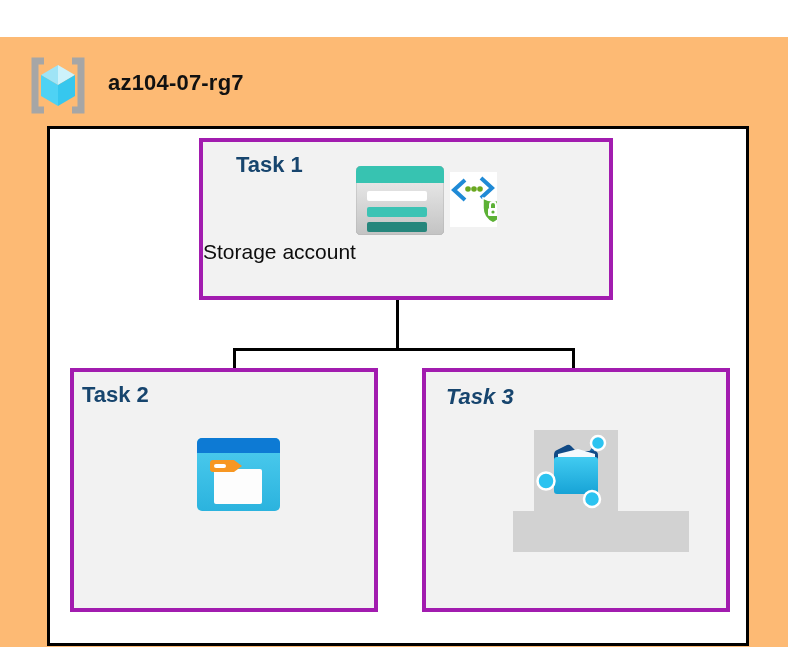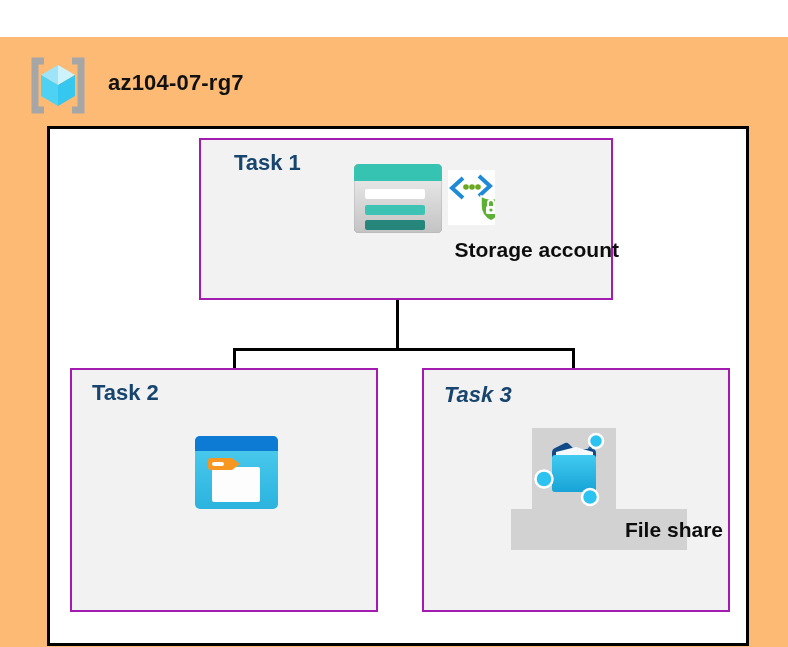--- a/index.html
+++ b/index.html
@@ -8,26 +8,26 @@
     font-family:"Liberation Sans",sans-serif;
     margin-top:37px;
   }
   .abs{position:absolute;}
   
   #rg-icon{left:28px;top:20px;width:60px;height:57px;}
   #rg-title{left:108px;top:33px;font-size:22px;font-weight:bold;color:#111111;letter-spacing:0.2px;}
   
   #outer-box{left:47px;top:89px;width:696px;height:514px;border:3px solid #000000;background:#ffffff;}
   
-  .task-box{background:#f2f2f2;border:2px solid #a21caf;box-sizing:border-box;}
+  .task-box{background:#f2f2f2;border:4px solid #a21caf;box-sizing:border-box;}
   #task1-box{left:199px;top:101px;width:414px;height:162px;}
   #task2-box{left:70px;top:331px;width:308px;height:244px;}
   #task3-box{left:422px;top:331px;width:308px;height:244px;}
   .task-heading{font-size:22px;font-weight:bold;color:#17456e;}
-  .item-label{font-size:21px;font-weight:bold;color:#0d0d0d;text-align:right;padding-left:36px;}
+  .item-label{font-size:21px;font-weight:normal;color:#0d0d0d;text-align:left;}
   
   .line{background:#000000;}
   
   .gray-hl{background:#d2d2d2;}
 </style>
 </head>
 <body>
 
 <div id="canvas">
 
@@ -72,21 +72,21 @@
       <circle cx="30" cy="17" r="2.8" fill="#6aa820"></circle>
       <path d="M33,26 q5.5,3 10,3 q4.5,0 10,-3 v10 q0,10 -10,15 q-10,-5 -10,-15 z" fill="#5cb135" stroke="#ffffff" stroke-width="1.5"></path>
       <path d="M40,36 v-3 a3,3 0 0 1 6,0 v3" fill="none" stroke="#ffffff" stroke-width="2"></path>
       <rect x="38" y="36" width="10" height="8" rx="1.5" fill="#ffffff"></rect>
       <circle cx="43" cy="40" r="1.6" fill="#5cb135"></circle>
     </svg>
     <div class="abs item-label" style="left:0px;top:98px;width:382px;">Storage account</div>
   </div>
 
   <div id="task2-box" class="abs task-box">
-    <div class="abs task-heading" style="left:20px;top:10px;">Task 2</div>
+    <div class="abs task-heading" style="left:8px;top:10px;">Task 2</div>
     <svg class="abs" style="left:123px;top:66px;" width="83" height="73" viewBox="0 0 83 73">
       <defs>
         <linearGradient id="bgrad" x1="0" y1="0" x2="0" y2="1">
           <stop offset="0" stop-color="#4fcdef"></stop>
             <stop offset="1" stop-color="#2bb3de"></stop>
         </linearGradient>
       </defs>
       <rect x="0" y="0" width="83" height="73" rx="5" fill="url(#bgrad)"></rect>
       <path d="M5,0 h73 a5,5 0 0 1 5,5 v10 h-83 v-10 a5,5 0 0 1 5,-5 z" fill="#0d7ad4"></path>
       <rect x="17" y="31" width="48" height="35" rx="2" fill="#fdfdfd"></rect>
@@ -109,16 +109,15 @@
       <line x1="13" y1="50" x2="27" y2="46" stroke="#1767a8" stroke-width="3.5"></line>
       <line x1="57" y1="68" x2="47" y2="57" stroke="#1767a8" stroke-width="3.5"></line>
       <path d="M20,25 q0,-4 3,-5 l10,-5 q2,-1 4,1 l5,5 h18 q4,0 4,4 v8 h-44 z" fill="#114a86"></path>
       <polygon points="24,24 44,19 61,24 61,30 24,30" fill="#f4f9fd"></polygon>
       <rect x="20" y="27" width="44" height="37" rx="3" fill="url(#fgrad)"></rect>
       <circle cx="64" cy="13" r="7" fill="#2cc3f0" stroke="#ffffff" stroke-width="2.5"></circle>
       <circle cx="12" cy="51" r="8.5" fill="#2cc3f0" stroke="#ffffff" stroke-width="2.5"></circle>
       <circle cx="58" cy="69" r="8" fill="#2cc3f0" stroke="#ffffff" stroke-width="2.5"></circle>
     </svg>
     <div class="abs gray-hl" style="left:87px;top:139px;width:176px;height:41px;"></div>
-    <div class="abs item-label" style="left:87px;top:148px;width:176px;">File share</div>
   </div>
 
 </div>
 
 </body></html>

